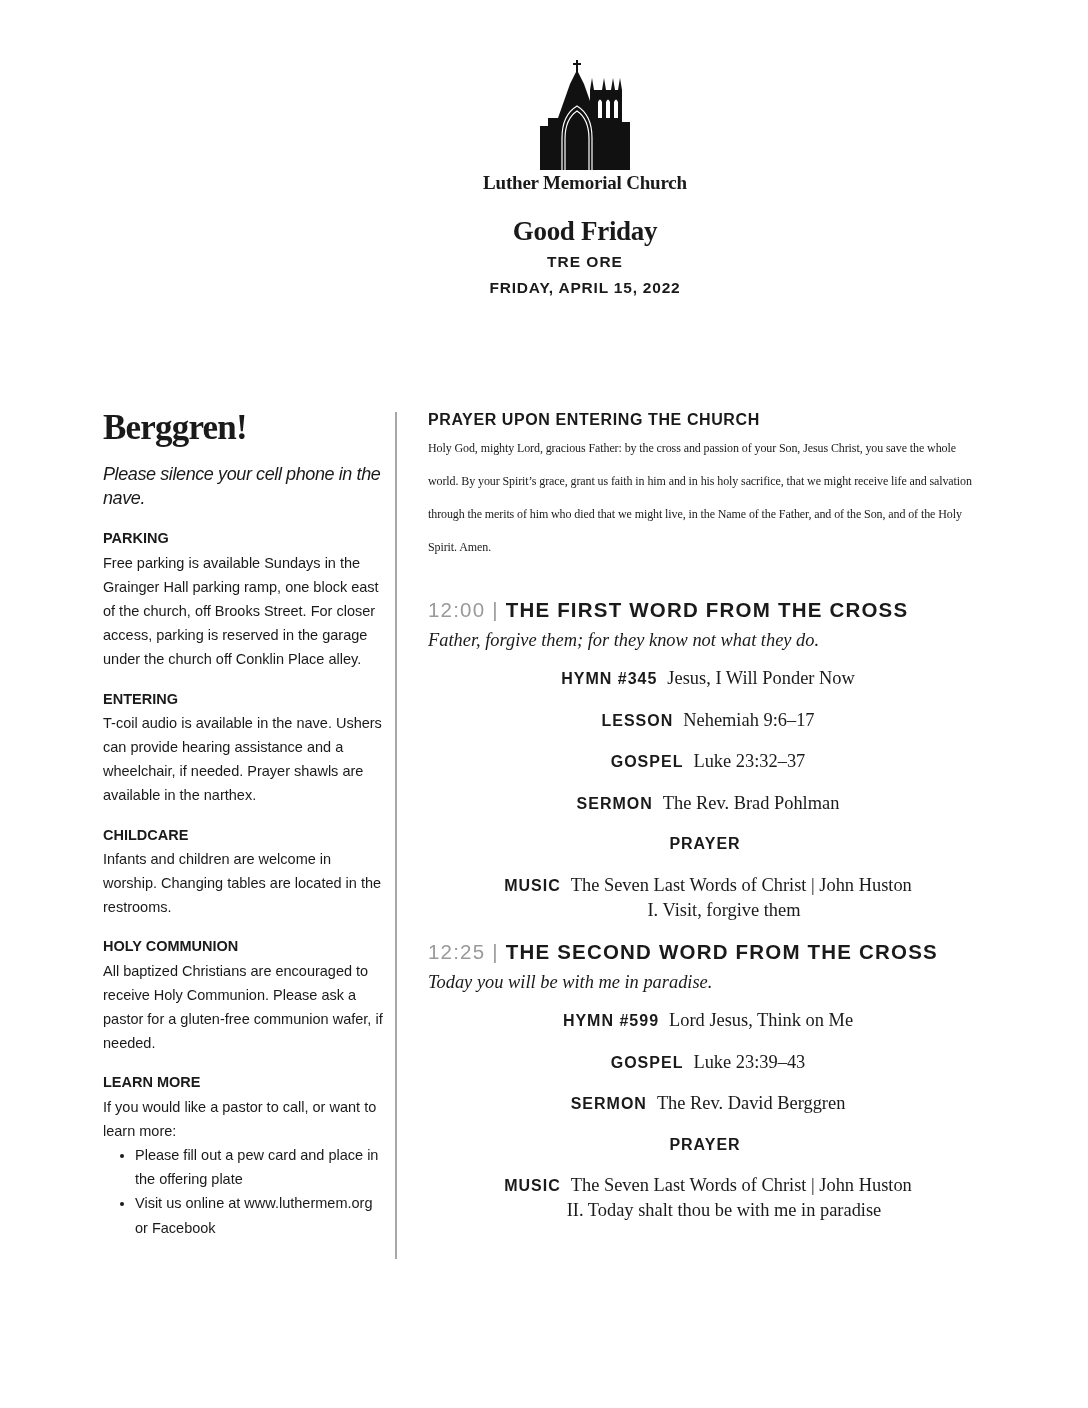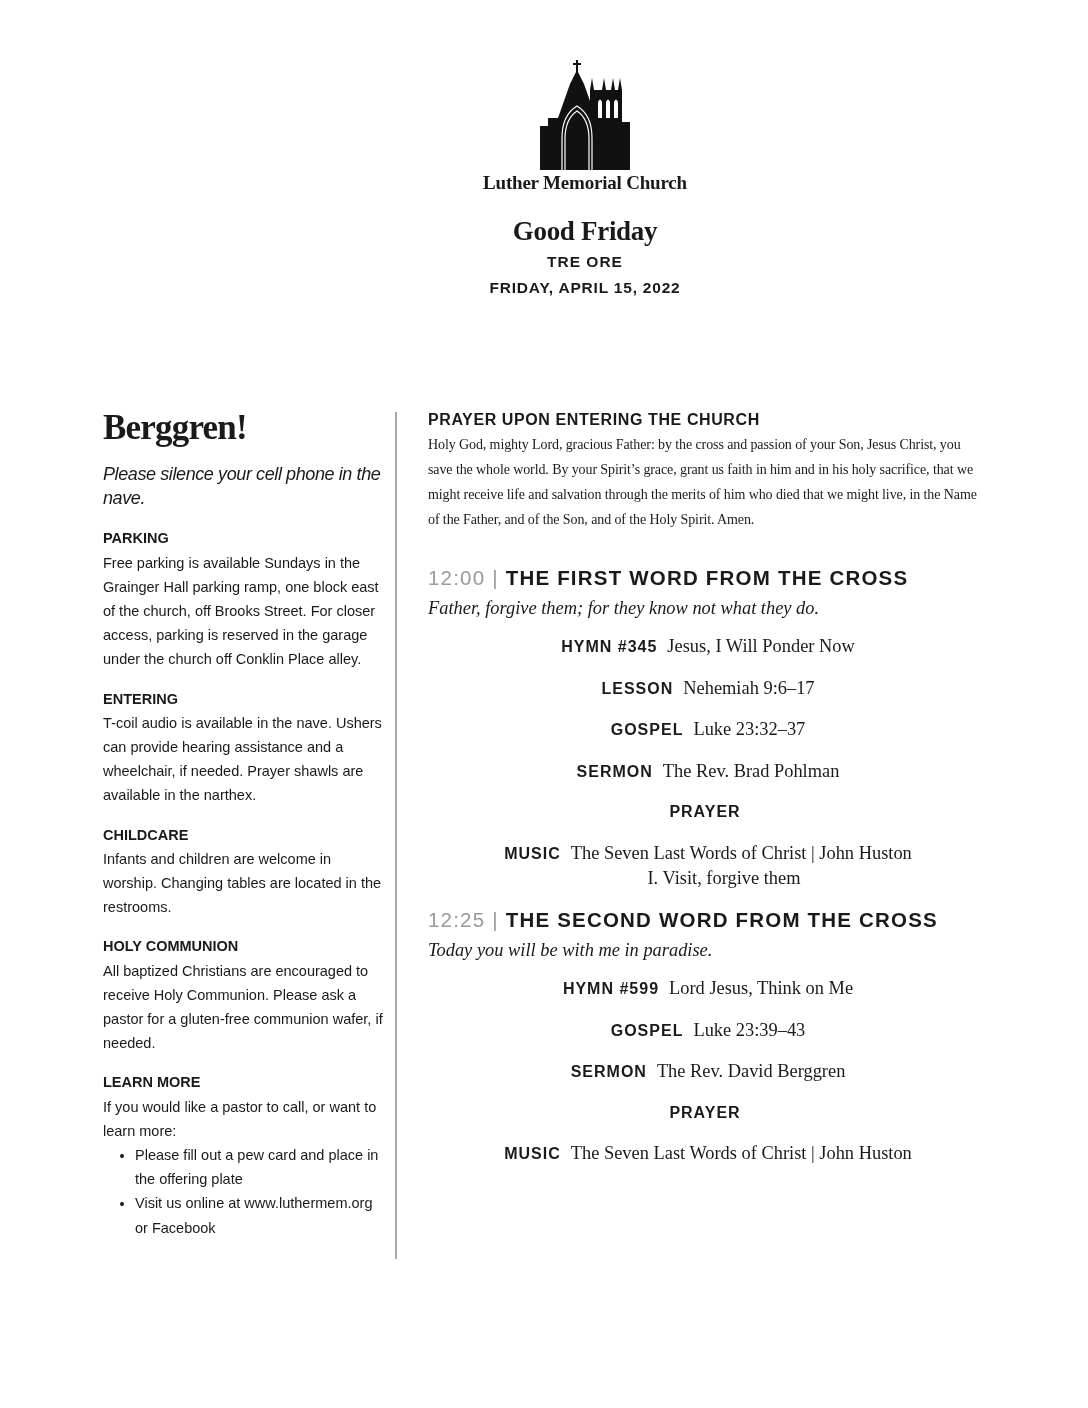--- a/index.html
+++ b/index.html
@@ -22,21 +22,21 @@
   .info-body { }
   .info-list { margin: 0; padding-left: 32px; }
   .info-list li { padding-left: 0; }
 
   
   .divider { position: absolute; left: 395px; top: 412px; width: 2px; height: 847px; background: #a8a8a8; }
 
   
   .right { position: absolute; left: 428px; top: 408px; width: 560px; }
   .section-label { font-family: "Liberation Sans", sans-serif; font-weight: bold; font-size: 16px; letter-spacing: 0.6px; line-height: 24px; }
-  .prayer-text { font-family: "Liberation Serif", serif; font-size: 14px; line-height: 25px; letter-spacing: -0.1px; }
+  .prayer-text { font-family: "Liberation Serif", serif; font-size: 12px; line-height: 33px; letter-spacing: -0.1px; }
   .word-heading { font-family: "Liberation Sans", sans-serif; font-weight: bold; font-size: 20.5px; letter-spacing: 1.2px; line-height: 28px; margin-top: 32px; }
   .time { color: #9a9a9a; font-weight: normal; }
   .pipe { color: #9a9a9a; font-weight: normal; }
   .word-quote { font-family: "Liberation Serif", serif; font-style: italic; font-size: 18.4px; line-height: 24px; margin-top: 4px; margin-bottom: 14px; }
   .item { line-height: 24px; margin-bottom: 16.5px; text-align: center; }
   .item-label { font-family: "Liberation Sans", sans-serif; font-weight: bold; font-size: 16px; letter-spacing: 1px; margin-right: 6px; }
   .item-value { font-family: "Liberation Serif", serif; font-size: 18.4px; }
   .item-sub { font-family: "Liberation Serif", serif; font-size: 18.4px; padding-left: 32px; line-height: 24px; }
 </style>
 </head>
@@ -158,14 +158,15 @@
   <div class="item">
     <span class="item-label">SERMON</span>
     <span class="item-value">The Rev. David Berggren</span>
   </div>
   <div class="item">
     <span class="item-label">PRAYER</span>
   </div>
   <div class="item">
     <span class="item-label">MUSIC</span>
     <span class="item-value">The Seven Last Words of Christ | John Huston</span>
+    <div class="item-sub">II. Today shalt thou be with me in paradise</div>
   </div>
 </div>
 
 </body></html>

